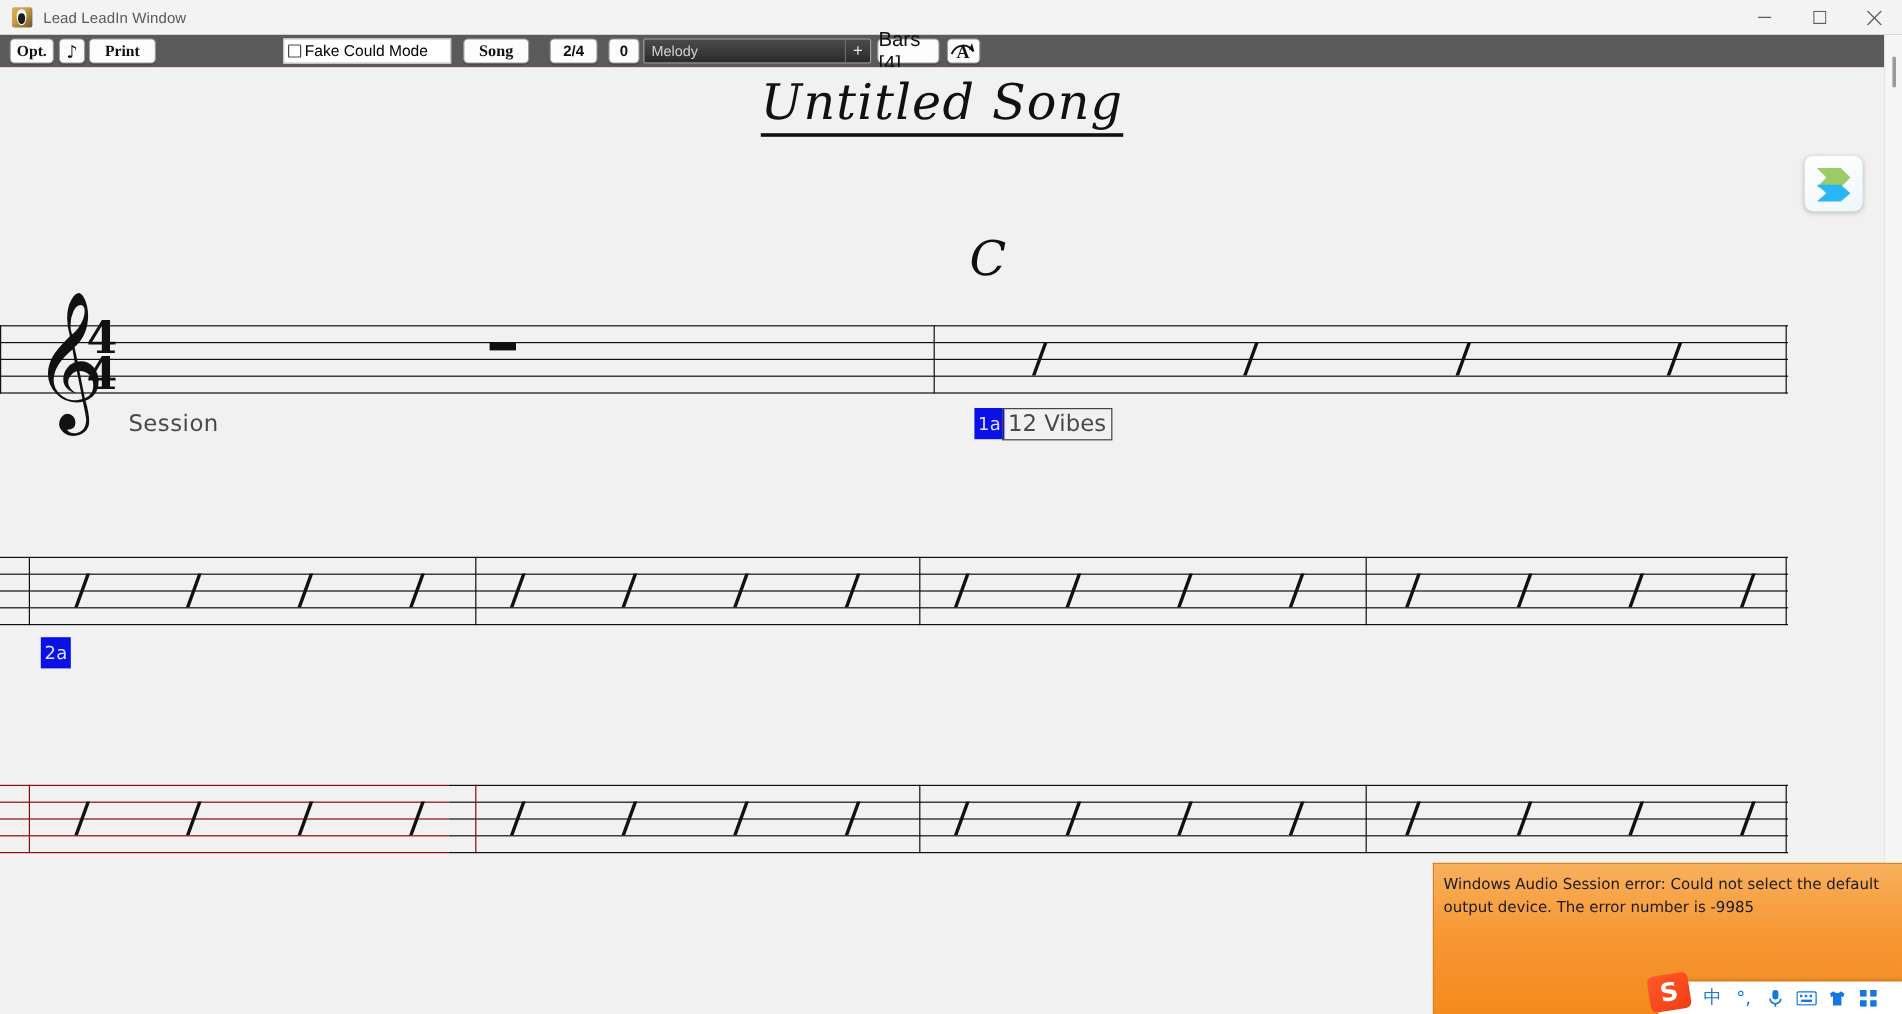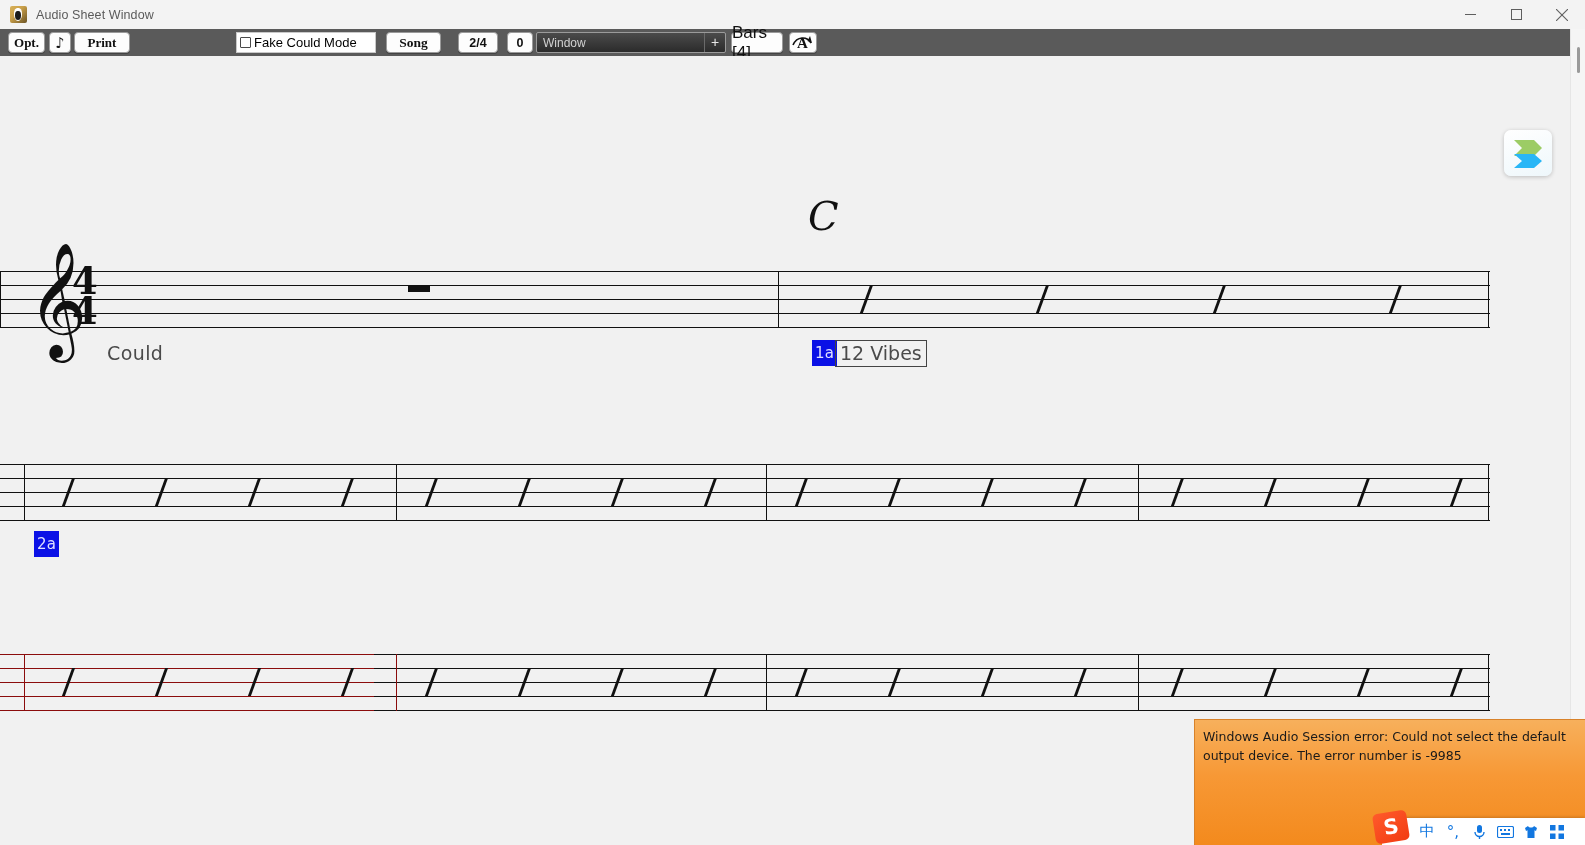--- a/index.html
+++ b/index.html
@@ -215,21 +215,21 @@
     display:flex;align-items:center;justify-content:center;
     width:26px;height:27px;flex:none;
   }
   #ime-spacer{width:32px;flex:none;}
 </style>
 </head>
 <body>
 
 <div id="titlebar">
   <div id="app-icon"></div>
-  <div id="title-text">Audio Sheet Window</div>
+  <div id="title-text">Lead LeadIn Window</div>
   <div id="wbtns">
     <div class="wbtn">
       <svg width="11" height="11" viewBox="0 0 11 11">
           <line x1="0" y1="5.5" x2="11" y2="5.5" stroke="#5e5e5e" stroke-width="1"></line>
         </svg>
     </div>
     <div class="wbtn">
       <svg width="11" height="11" viewBox="0 0 11 11">
           <rect x="0.5" y="0.5" width="10" height="10" fill="none" stroke="#5e5e5e" stroke-width="1"></rect>
         </svg>
@@ -251,36 +251,39 @@
   <div id="fake-mode">
     <div id="fake-checkbox"></div>
     <div id="fake-label">Fake Could Mode</div>
   </div>
 
   <div class="tb-btn" id="btn-memo">Song</div>
   <div class="tb-btn" id="btn-meter">2/4</div>
   <div class="tb-btn" id="btn-zero">0</div>
 
   <div id="melody-field">
-    <div id="melody-text">Window</div>
+    <div id="melody-text">Melody</div>
     <div id="melody-plus">+</div>
   </div>
 
   <div class="tb-btn" id="btn-bars">Bars [4]</div>
   <div class="tb-btn" id="btn-ai">
     <svg width="24" height="19" viewBox="0 0 24 19">
       <text x="6" y="15" font-family="Liberation Serif, serif" font-size="15" font-weight="bold" fill="#111">A</text>
       <path d="M2 12 C6 3 16 3 20 10" stroke="#111" stroke-width="1.6" fill="none"></path>
       <path d="M19 3 L21 10 L16.5 8 Z" fill="#111"></path>
     </svg>
   </div>
 </div>
 
 <div id="score">
 
+  <div id="song-title">
+    <span>Untitled Song</span>
+  </div>
 
   <div id="chord-c">C</div>
 
   <div id="clef">𝄞</div>
   <div id="meter-num">4</div>
   <div id="meter-den">4</div>
 
   <div class="system" id="system-1" style="top:215px;width:1490px;height:60px;">
     <div class="sline" style="top:0px;width:1490px;"></div>
     <div class="sline" style="top:14px;width:1490px;"></div>
@@ -293,21 +296,21 @@
     <div class="barline" style="left:1488px;top:0px;height:57px;"></div>
 
     <div class="rest" style="left:408px;top:14px;"></div>
 
     <div class="slash" style="left:865px;top:14px;"></div>
     <div class="slash" style="left:1041px;top:14px;"></div>
     <div class="slash" style="left:1218px;top:14px;"></div>
     <div class="slash" style="left:1394px;top:14px;"></div>
   </div>
 
-  <div class="lbl-plain" style="left:107px;top:286px;">Could</div>
+  <div class="lbl-plain" style="left:107px;top:286px;">Session</div>
   <div class="marker-blue" style="left:812px;top:284px;">1a</div>
   <div class="marker-box" style="left:835px;top:284px;">12 Vibes</div>
 
   <div class="system" id="system-2" style="top:408px;width:1490px;height:60px;">
     <div class="sline" style="top:0px;width:1490px;"></div>
     <div class="sline" style="top:14px;width:1490px;"></div>
     <div class="sline" style="top:28px;width:1490px;"></div>
     <div class="sline" style="top:42px;width:1490px;"></div>
     <div class="sline" style="top:56px;width:1490px;"></div>
 

